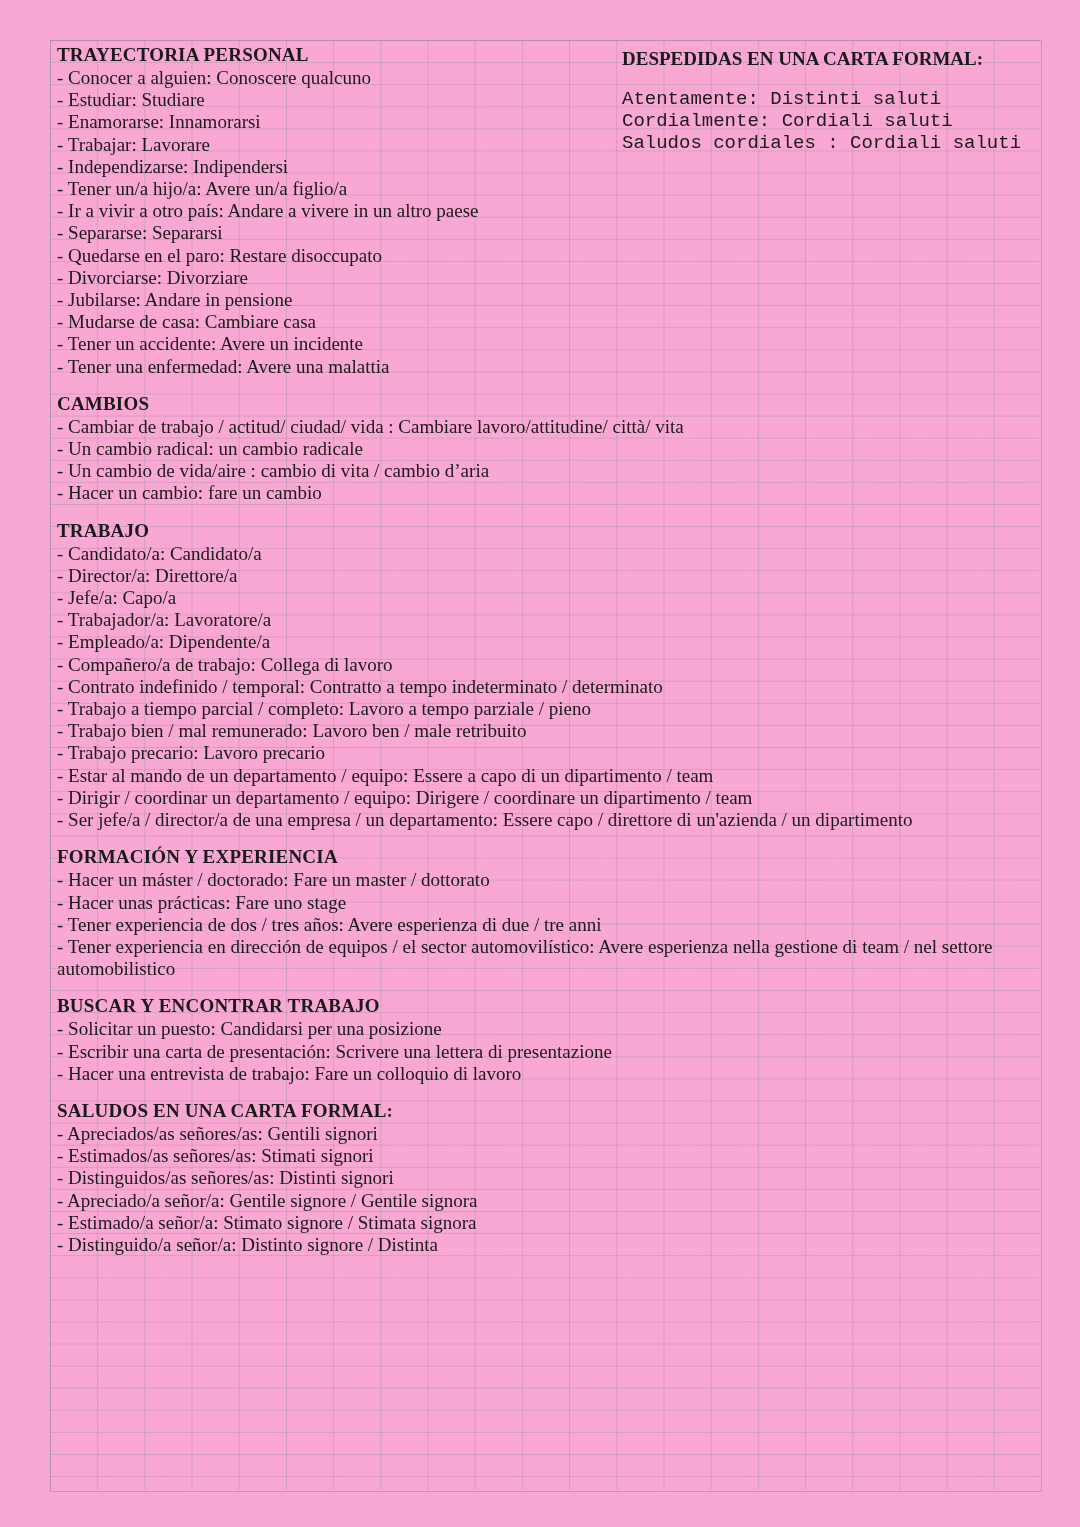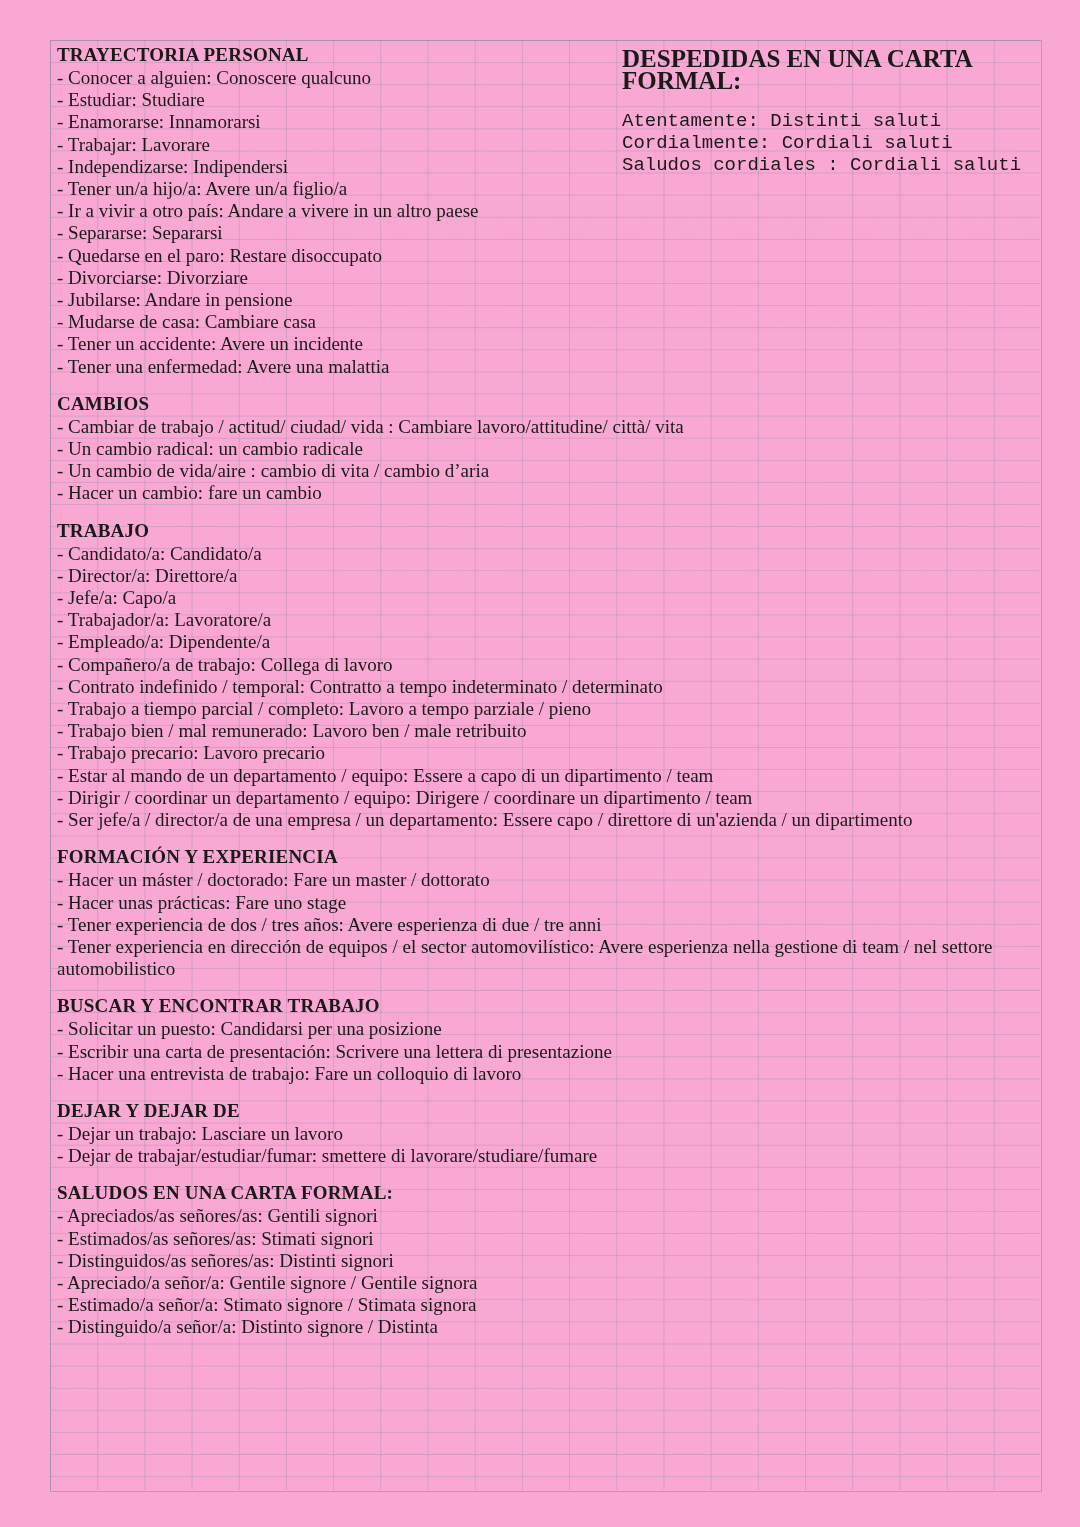--- a/index.html
+++ b/index.html
@@ -73,21 +73,21 @@
   .line {
     font-size: 19px;
     line-height: 22.2px;
     margin: 0;
     white-space: normal;
   }
   .wide .line {
     width: 960px;
   }
   .right-title {
-    font-size: 25px;
+    font-size: 19px;
     font-weight: bold;
     margin: 0 0 18px 0;
     line-height: 22px;
   }
   .right-line {
     font-size: 19px;
     line-height: 22.2px;
     margin: 0;
     font-family: Liberation Mono, monospace;
   }
@@ -154,25 +154,20 @@
         <p class="line">- Tener experiencia en dirección de equipos / el sector automovilístico: Avere esperienza nella gestione di team / nel settore automobilistico</p>
       </div>
 
       <div class="section wide">
         <h2 class="section-title">BUSCAR Y ENCONTRAR TRABAJO</h2>
         <p class="line">- Solicitar un puesto: Candidarsi per una posizione</p>
         <p class="line">- Escribir una carta de presentación: Scrivere una lettera di presentazione</p>
         <p class="line">- Hacer una entrevista de trabajo: Fare un colloquio di lavoro</p>
       </div>
 
-      <div class="section wide">
-        <h2 class="section-title">DEJAR Y DEJAR DE</h2>
-        <p class="line">- Dejar un trabajo: Lasciare un lavoro</p>
-        <p class="line">- Dejar de trabajar/estudiar/fumar: smettere di lavorare/studiare/fumare</p>
-      </div>
 
       <div class="section wide">
         <h2 class="section-title">SALUDOS EN UNA CARTA FORMAL:</h2>
         <p class="line">- Apreciados/as señores/as: Gentili signori</p>
         <p class="line">- Estimados/as señores/as: Stimati signori</p>
         <p class="line">- Distinguidos/as señores/as: Distinti signori</p>
         <p class="line">- Apreciado/a señor/a: Gentile signore / Gentile signora</p>
         <p class="line">- Estimado/a señor/a: Stimato signore / Stimata signora</p>
         <p class="line">- Distinguido/a señor/a: Distinto signore / Distinta</p>
       </div>

